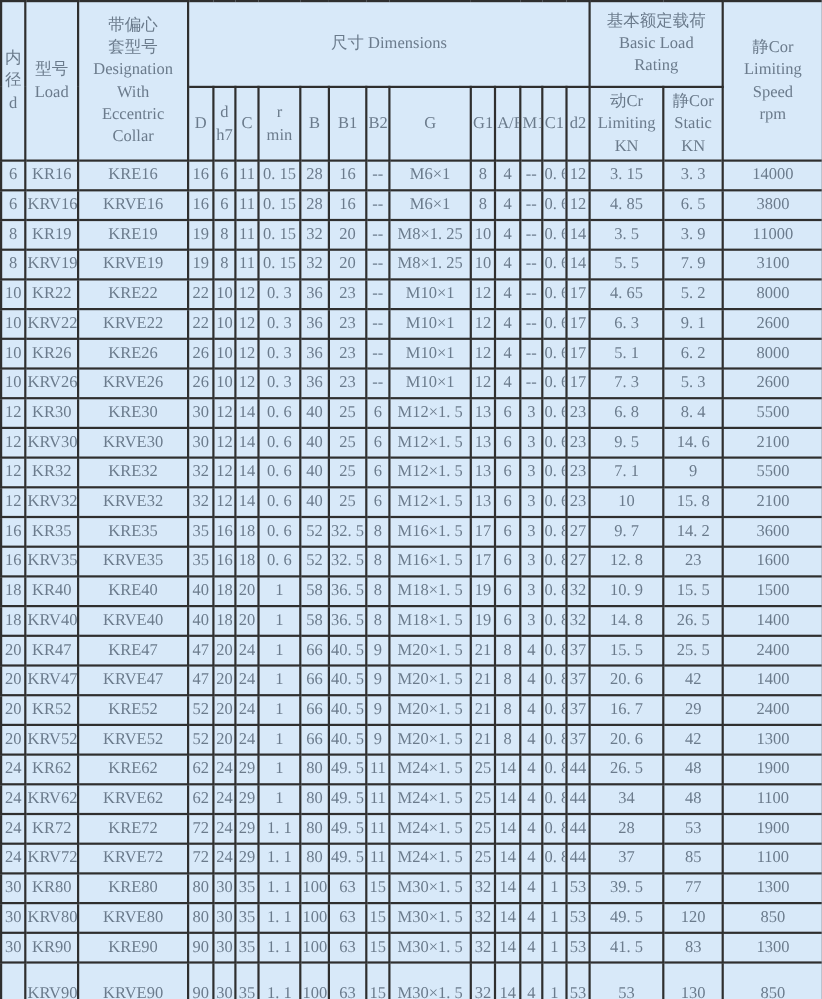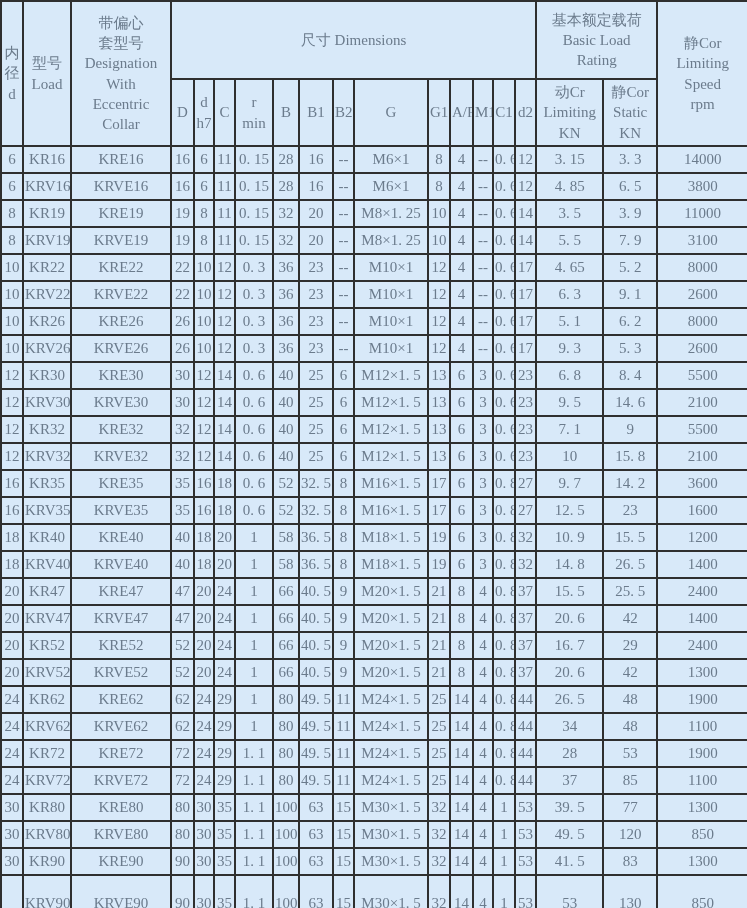--- a/index.html
+++ b/index.html
@@ -257,21 +257,21 @@
         <td>0. 3</td>
         <td>36</td>
         <td>23</td>
         <td>--</td>
         <td>M10×1</td>
         <td>12</td>
         <td>4</td>
         <td>--</td>
         <td>0. 6</td>
         <td>17</td>
-        <td>9. 3</td>
+        <td>7. 3</td>
         <td>5. 3</td>
         <td>2600</td>
       </tr>
       <tr>
         <td>12</td>
         <td>KR30</td>
         <td>KRE30</td>
         <td>30</td>
         <td>12</td>
         <td>14</td>
@@ -383,21 +383,21 @@
         <td>0. 6</td>
         <td>52</td>
         <td>32. 5</td>
         <td>8</td>
         <td>M16×1. 5</td>
         <td>17</td>
         <td>6</td>
         <td>3</td>
         <td>0. 8</td>
         <td>27</td>
-        <td>12. 5</td>
+        <td>12. 8</td>
         <td>23</td>
         <td>1600</td>
       </tr>
       <tr>
         <td>18</td>
         <td>KR40</td>
         <td>KRE40</td>
         <td>40</td>
         <td>18</td>
         <td>20</td>
@@ -406,21 +406,21 @@
         <td>36. 5</td>
         <td>8</td>
         <td>M18×1. 5</td>
         <td>19</td>
         <td>6</td>
         <td>3</td>
         <td>0. 8</td>
         <td>32</td>
         <td>10. 9</td>
         <td>15. 5</td>
-        <td>1200</td>
+        <td>1500</td>
       </tr>
       <tr>
         <td>18</td>
         <td>KRV40</td>
         <td>KRVE40</td>
         <td>40</td>
         <td>18</td>
         <td>20</td>
         <td>1</td>
         <td>58</td>

